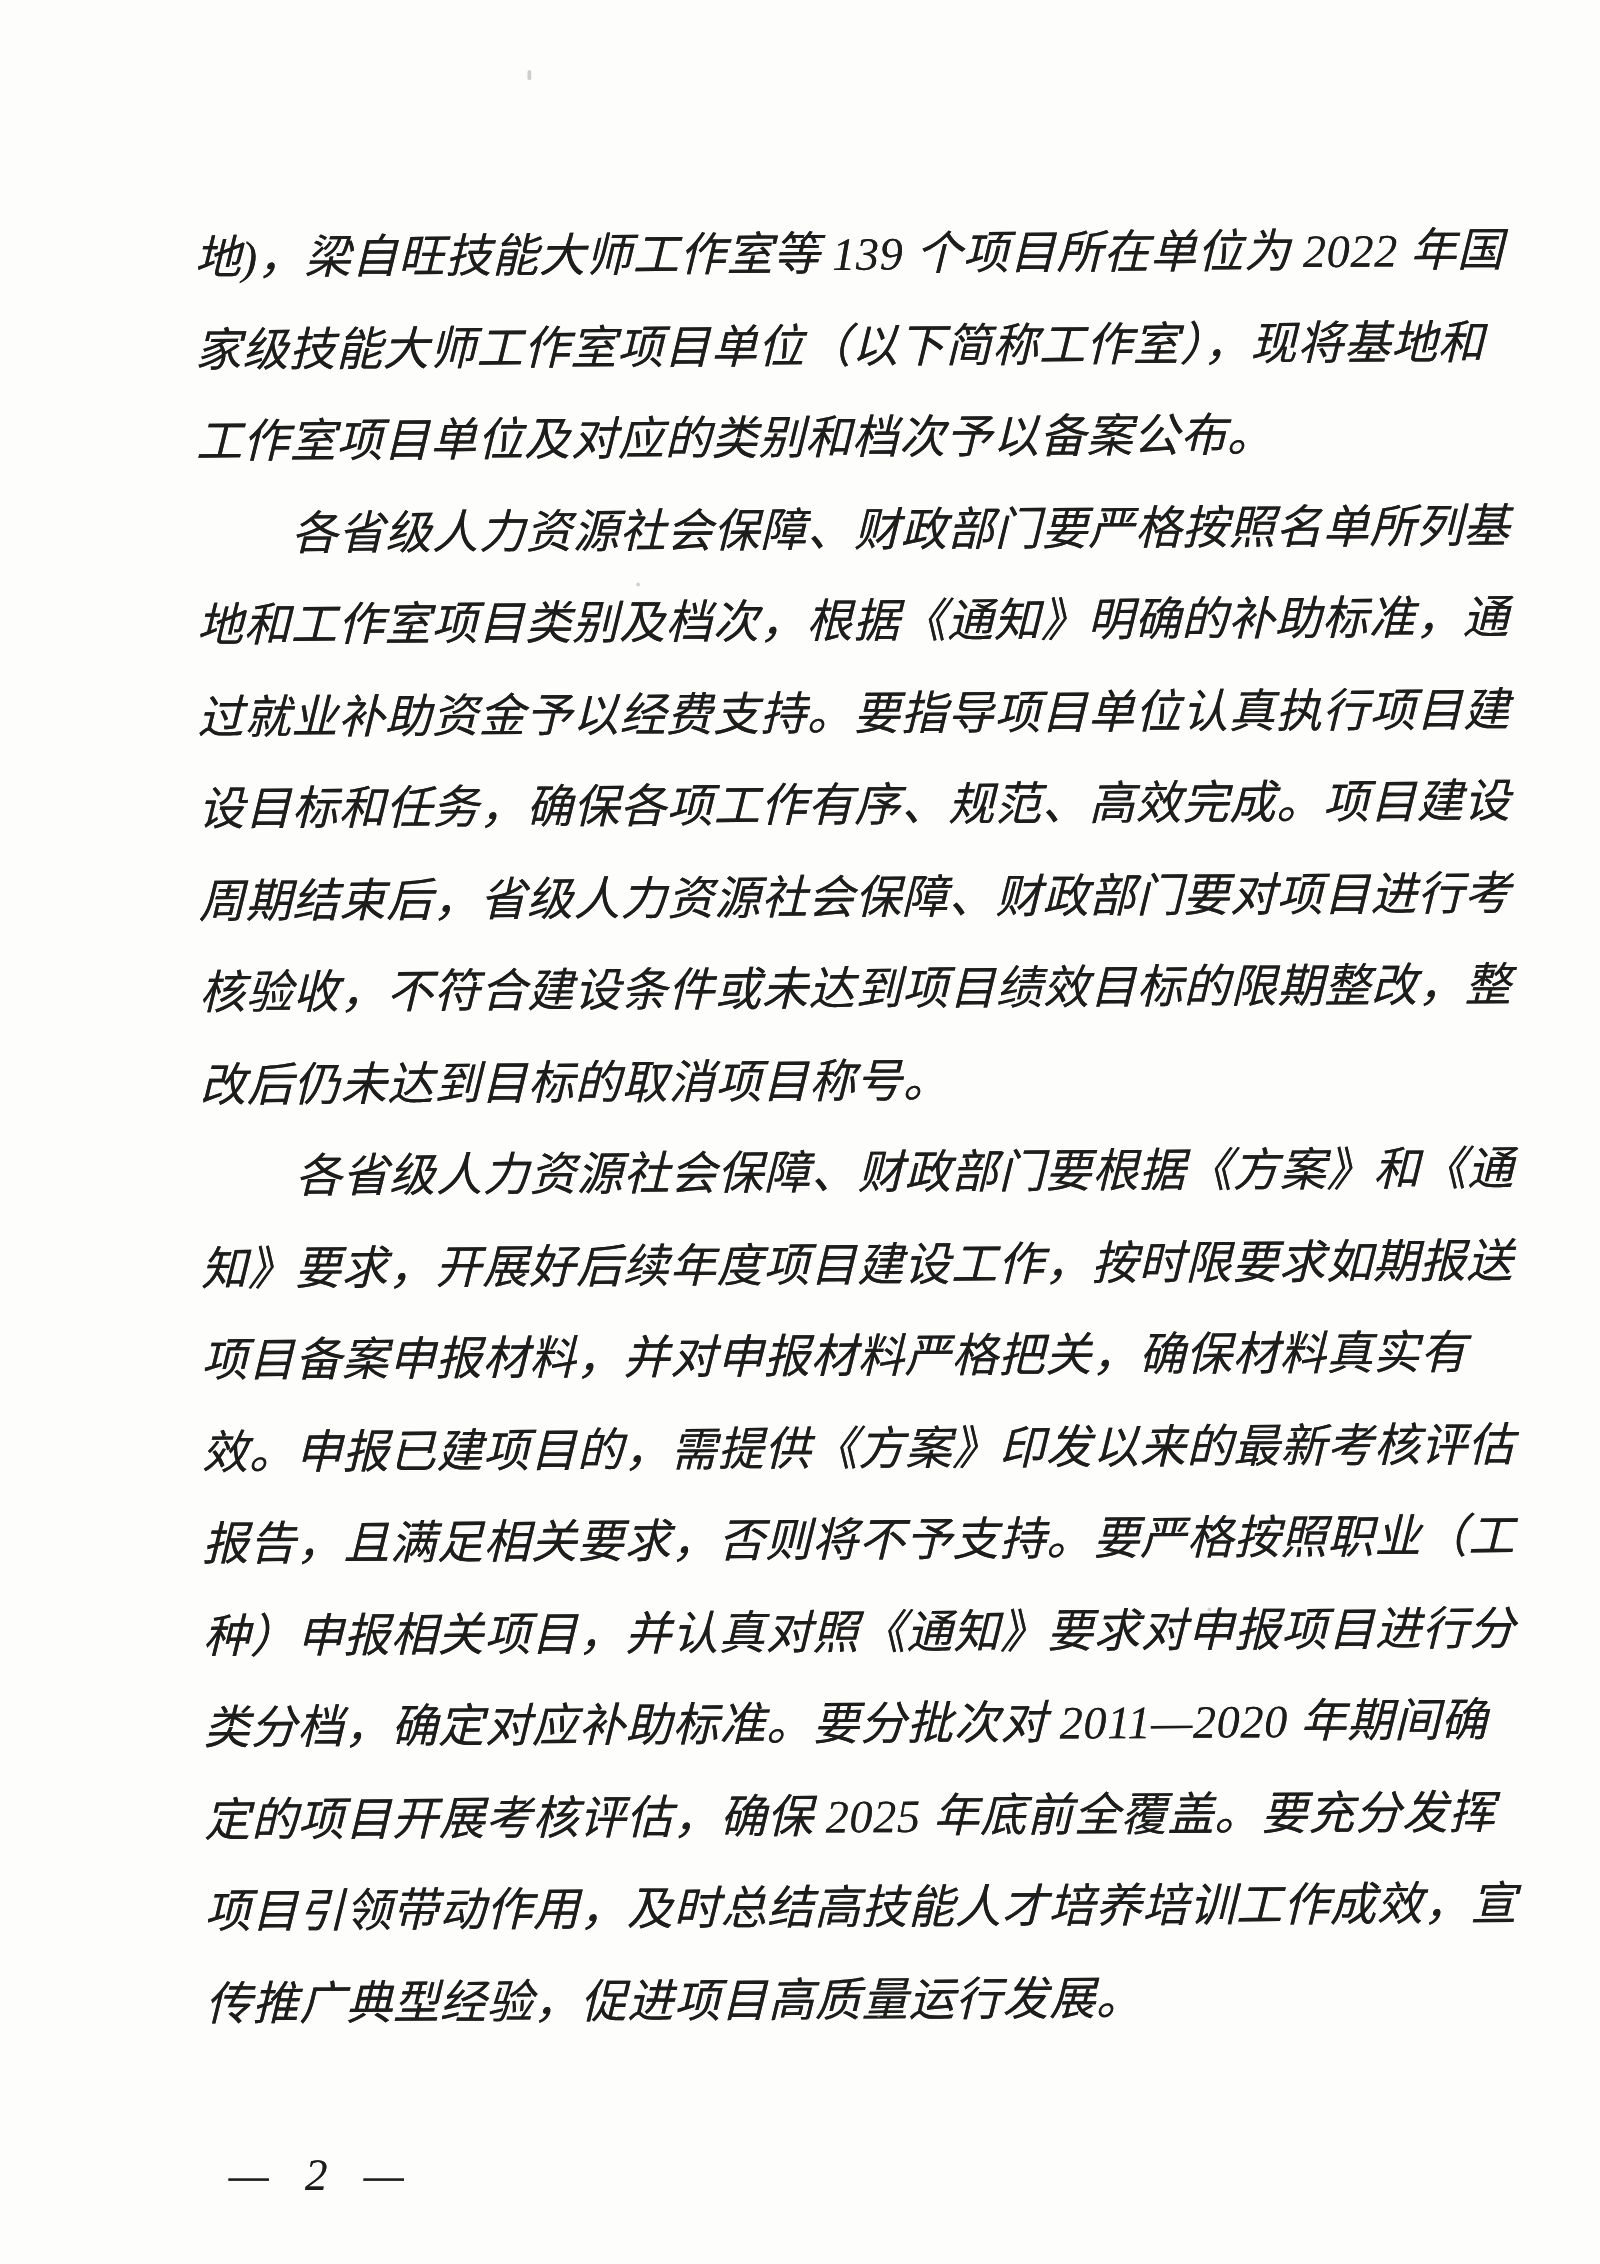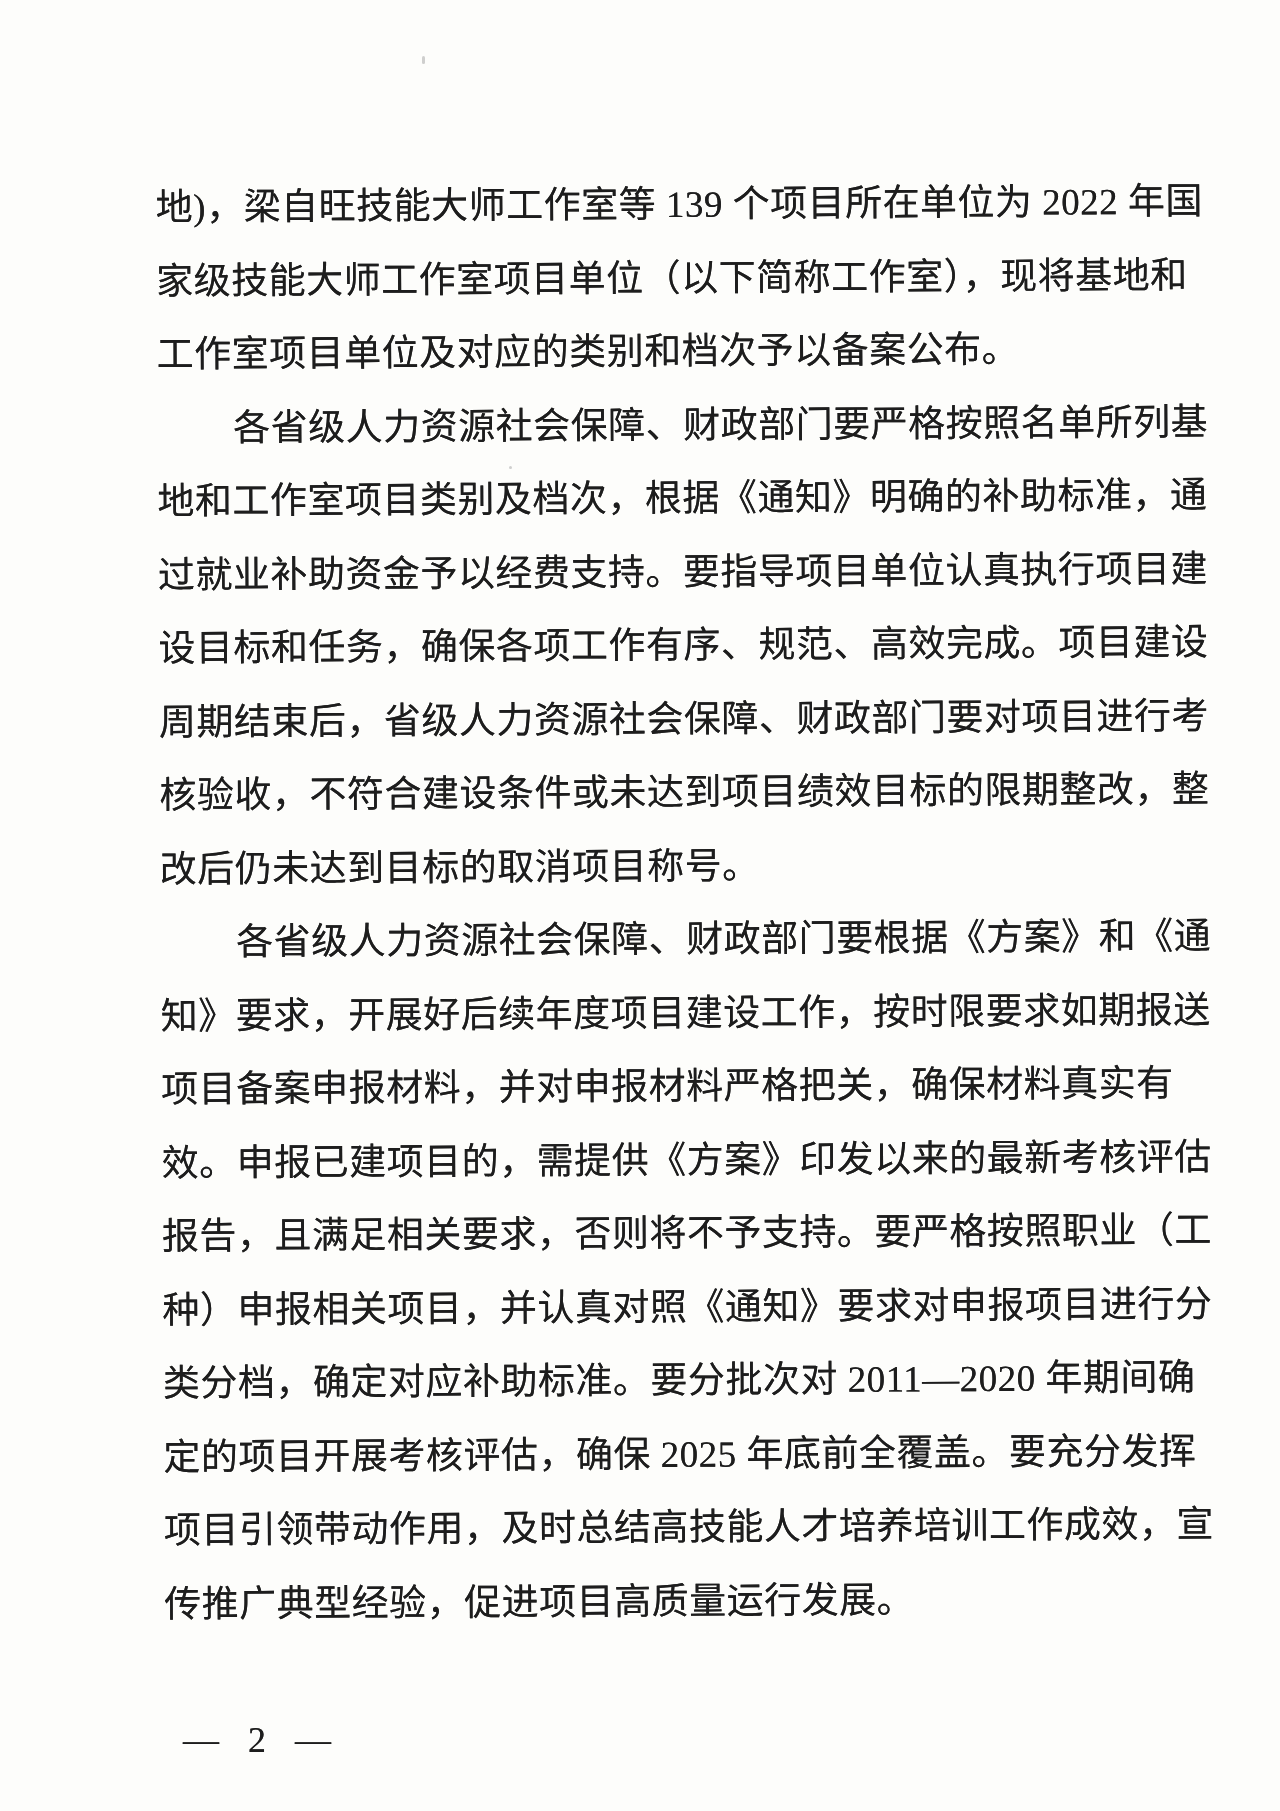--- a/index.html
+++ b/index.html
@@ -10,20 +10,21 @@
     background: #fdfdfb;
     overflow: hidden;
     font-family: "Liberation Serif", "DejaVu Serif", serif;
   }
   .sheet {
     position: relative;
     width: 1280px;
     height: 1811px;
     background: #fdfdfb;
     color: #1d1d1d;
+    font-style: italic;
   }
   .textblock {
     position: absolute;
     left: 160px;
     top: 168px;
     width: 990px;
     transform: rotate(-0.35deg);
     transform-origin: 50% 50%;
   }
   .line {

